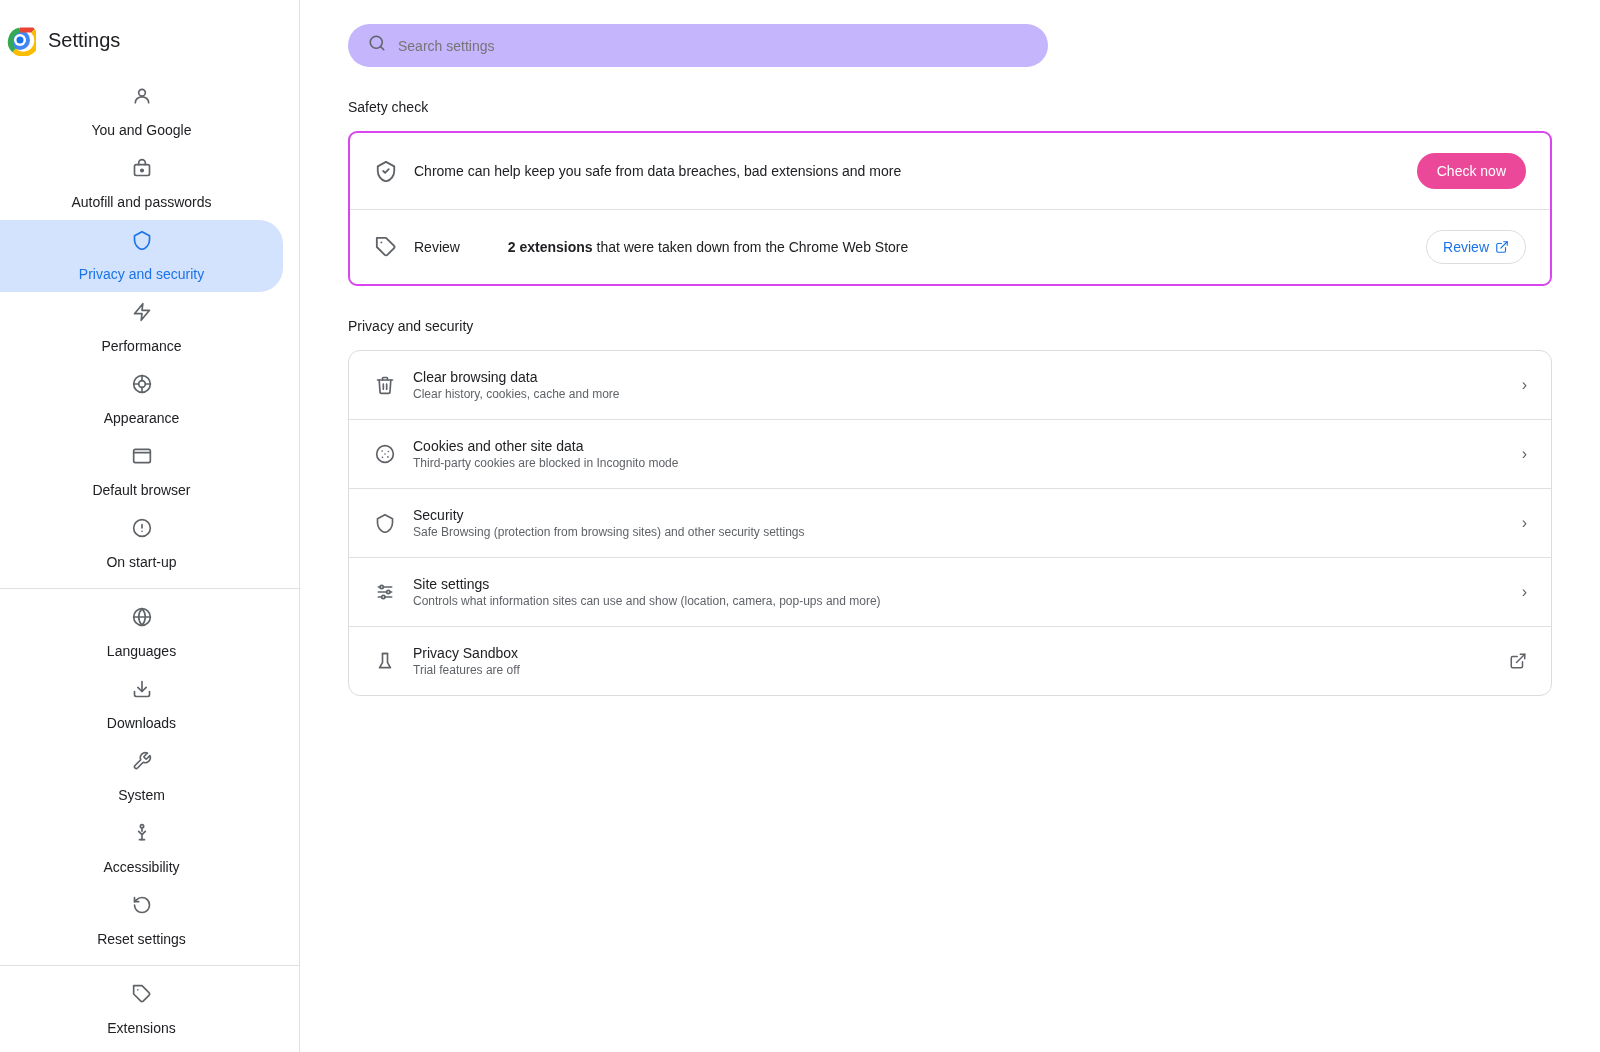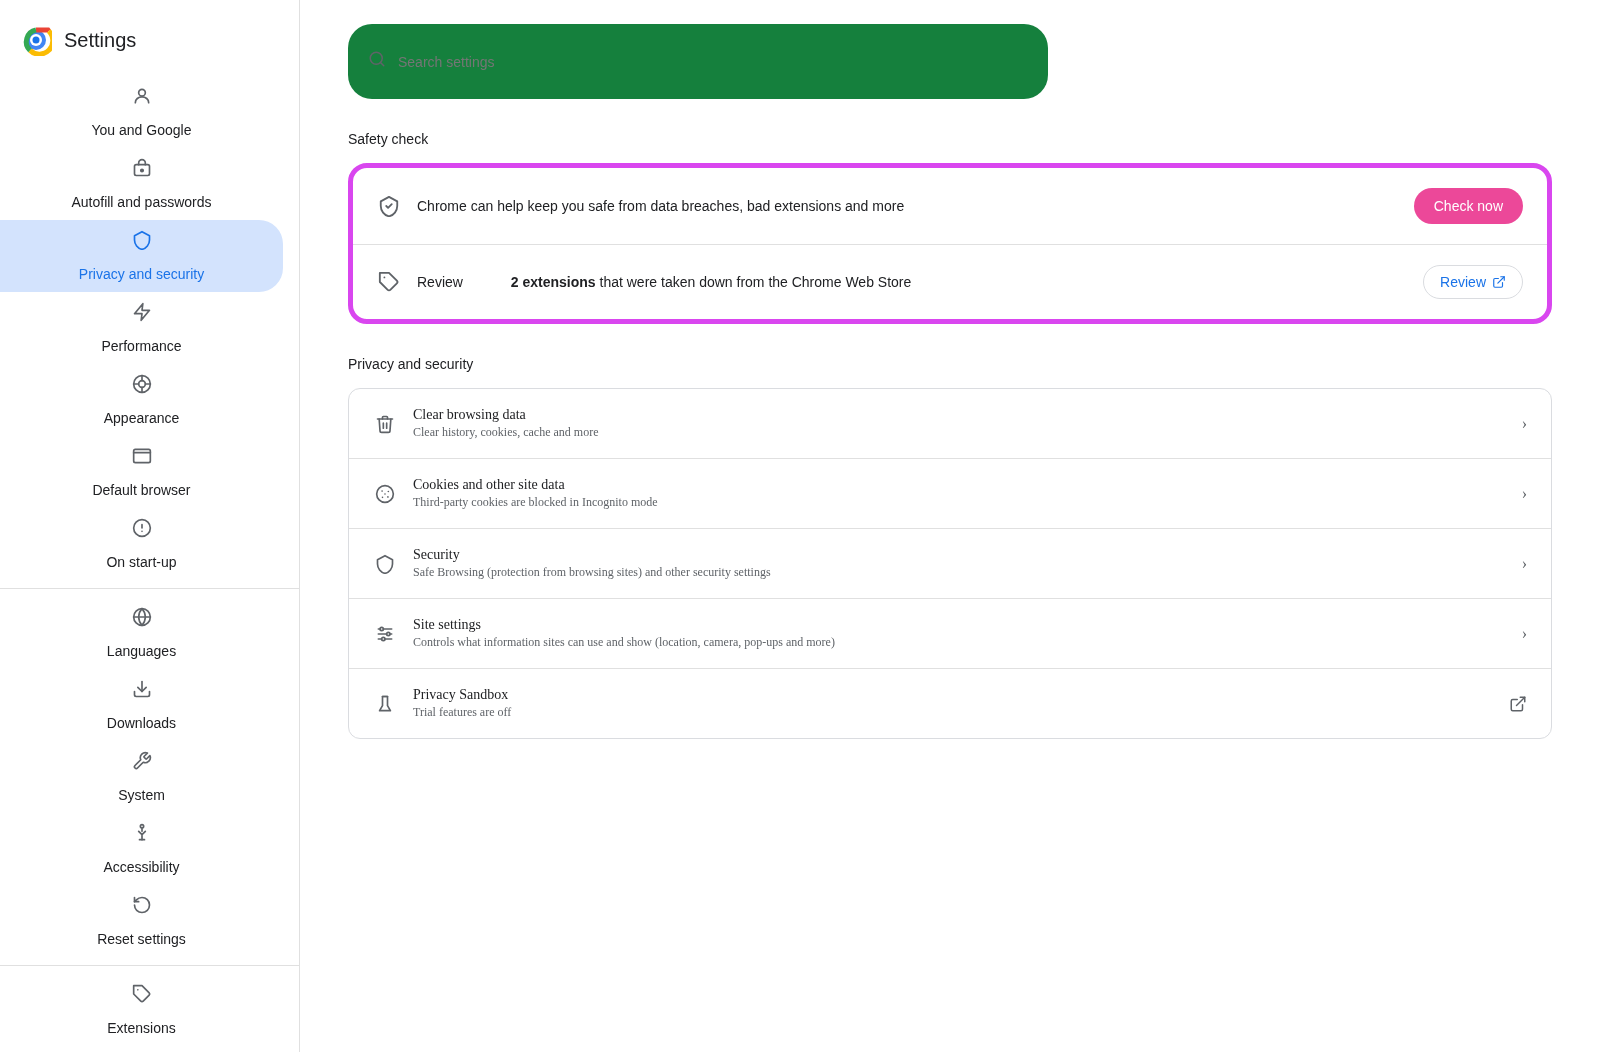--- a/index.html
+++ b/index.html
@@ -21,21 +21,21 @@
       padding: 16px 0;
       border-right: 1px solid #e0e0e0;
       overflow-y: auto;
       height: 100%;
     }
 
     .sidebar-header {
       display: flex;
       align-items: center;
       gap: 12px;
-      padding: 8px 20px 20px 20px;
+      padding: 8px 20px 20px 4px;
     }
 
     .chrome-logo {
       width: 32px;
       height: 32px;
     }
 
     .sidebar-title {
       font-size: 20px;
       font-weight: 400;
@@ -97,23 +97,23 @@
       background: #fff;
     }
 
     .search-bar-container {
       margin-bottom: 32px;
     }
 
     .search-bar {
       display: flex;
       align-items: center;
-      background: #15803d;
+      background: #c4b5fd;
       border-radius: 24px;
-      padding: 26px 20px;
+      padding: 10px 20px;
       gap: 12px;
       width: 700px;
       max-width: 100%;
     }
 
     .search-bar input {
       border: none;
       background: transparent;
       font-size: 14px;
       color: #202124;
@@ -129,22 +129,22 @@
     
     .section-title {
       font-size: 14px;
       font-weight: 400;
       color: #202124;
       margin-bottom: 16px;
     }
 
     
     .card {
-      border: 5px solid #d946ef;
-      border-radius: 19px;
+      border: 2px solid #d946ef;
+      border-radius: 9px;
       margin-bottom: 32px;
       overflow: hidden;
     }
 
     .card-row {
       display: flex;
       align-items: center;
       padding: 20px 24px;
       gap: 16px;
       border-bottom: 1px solid #e0e0e0;
@@ -201,21 +201,20 @@
       display: flex;
       align-items: center;
       gap: 6px;
     }
 
     
     .settings-card {
       border: 1px solid #dadce0;
       border-radius: 12px;
       overflow: hidden;
-      font-family: Liberation Serif, serif;
     }
 
     .settings-row {
       display: flex;
       align-items: center;
       padding: 18px 24px;
       gap: 16px;
       border-bottom: 1px solid #e0e0e0;
       cursor: pointer;
     }

